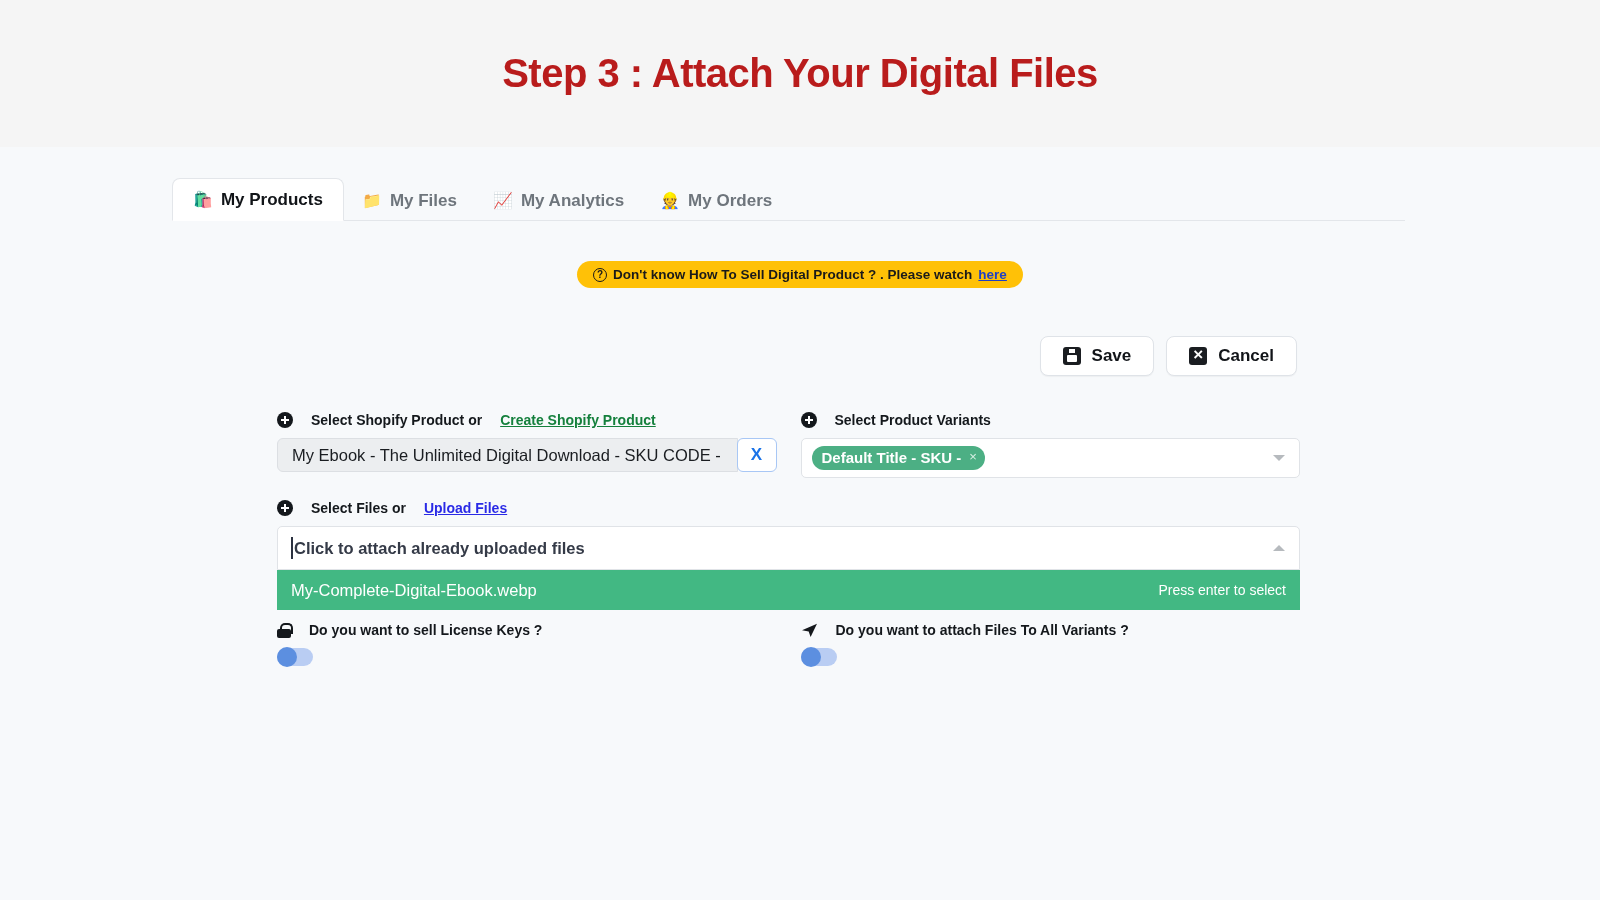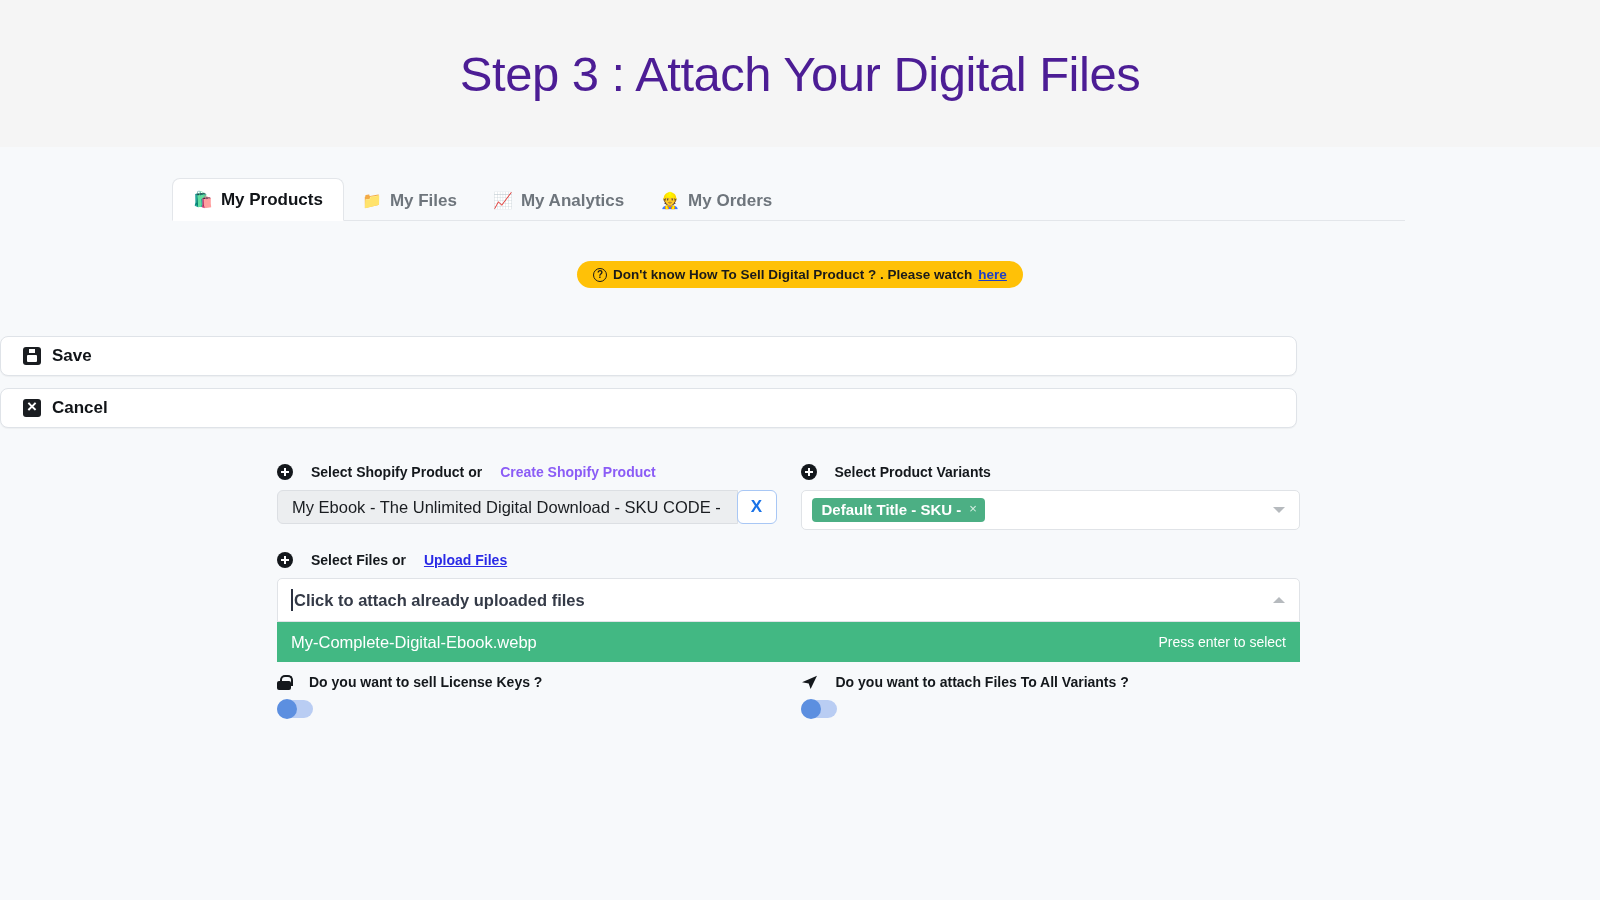--- a/index.html
+++ b/index.html
@@ -12,23 +12,23 @@
 
   
   .header-band {
     height: 147px;
     background: #f5f5f5;
     display: flex;
     align-items: center;
     justify-content: center;
   }
   .page-title {
-    font-size: 49px;
-    font-weight: normal;
-    color: #4c1d95;
+    font-size: 40px;
+    font-weight: bold;
+    color: #b91c1c;
     letter-spacing: -0.5px;
   }
 
   
   .tabs-wrap {
     padding-top: 28px;
     padding-left: 172px;
   }
   .tabs {
     display: flex;
@@ -92,21 +92,20 @@
     display: inline-block;
   }
 
   
   .actions {
     display: flex;
     justify-content: flex-end;
     gap: 12px;
     margin-top: 48px;
     padding-right: 303px;
-    flex-direction: column;
   }
   .btn {
     display: flex;
     align-items: center;
     gap: 11px;
     background: #ffffff;
     border: 1px solid #dfe3e8;
     border-radius: 8px;
     padding: 9px 22px;
     font-size: 17px;
@@ -179,21 +178,21 @@
     position: relative;
     flex: none;
   }
   .plus-icon::before, .plus-icon::after {
     content: "";
     position: absolute;
     background: #ffffff;
   }
   .plus-icon::before { left: 4px; top: 7px; width: 8px; height: 2px; }
   .plus-icon::after  { left: 7px; top: 4px; width: 2px; height: 8px; }
-  .link-blue { color: #8b5cf6; cursor: pointer; }
+  .link-blue { color: #15803d; text-decoration: underline; cursor: pointer; }
   .link-indigo { color: #2a2ae6; text-decoration: underline; cursor: pointer; }
 
   
   .select-with-x {
     display: flex;
     height: 34px;
   }
   .select-box {
     flex: 1;
     background: #eceef0;
@@ -232,21 +231,21 @@
     display: flex;
     align-items: center;
     padding: 0 10px;
     position: relative;
   }
   .chip {
     display: inline-flex;
     gap: 8px;
     background: #4caf84;
     color: #ffffff;
-    border-radius: 4px;
+    border-radius: 12px;
     padding: 3px 8px 4px 10px;
     font-size: 15px;
     font-weight: bold;
     white-space: nowrap;
   }
   .chip-x {
     color: #d8f0e4;
     font-size: 13px;
     font-weight: normal;
     cursor: pointer;

